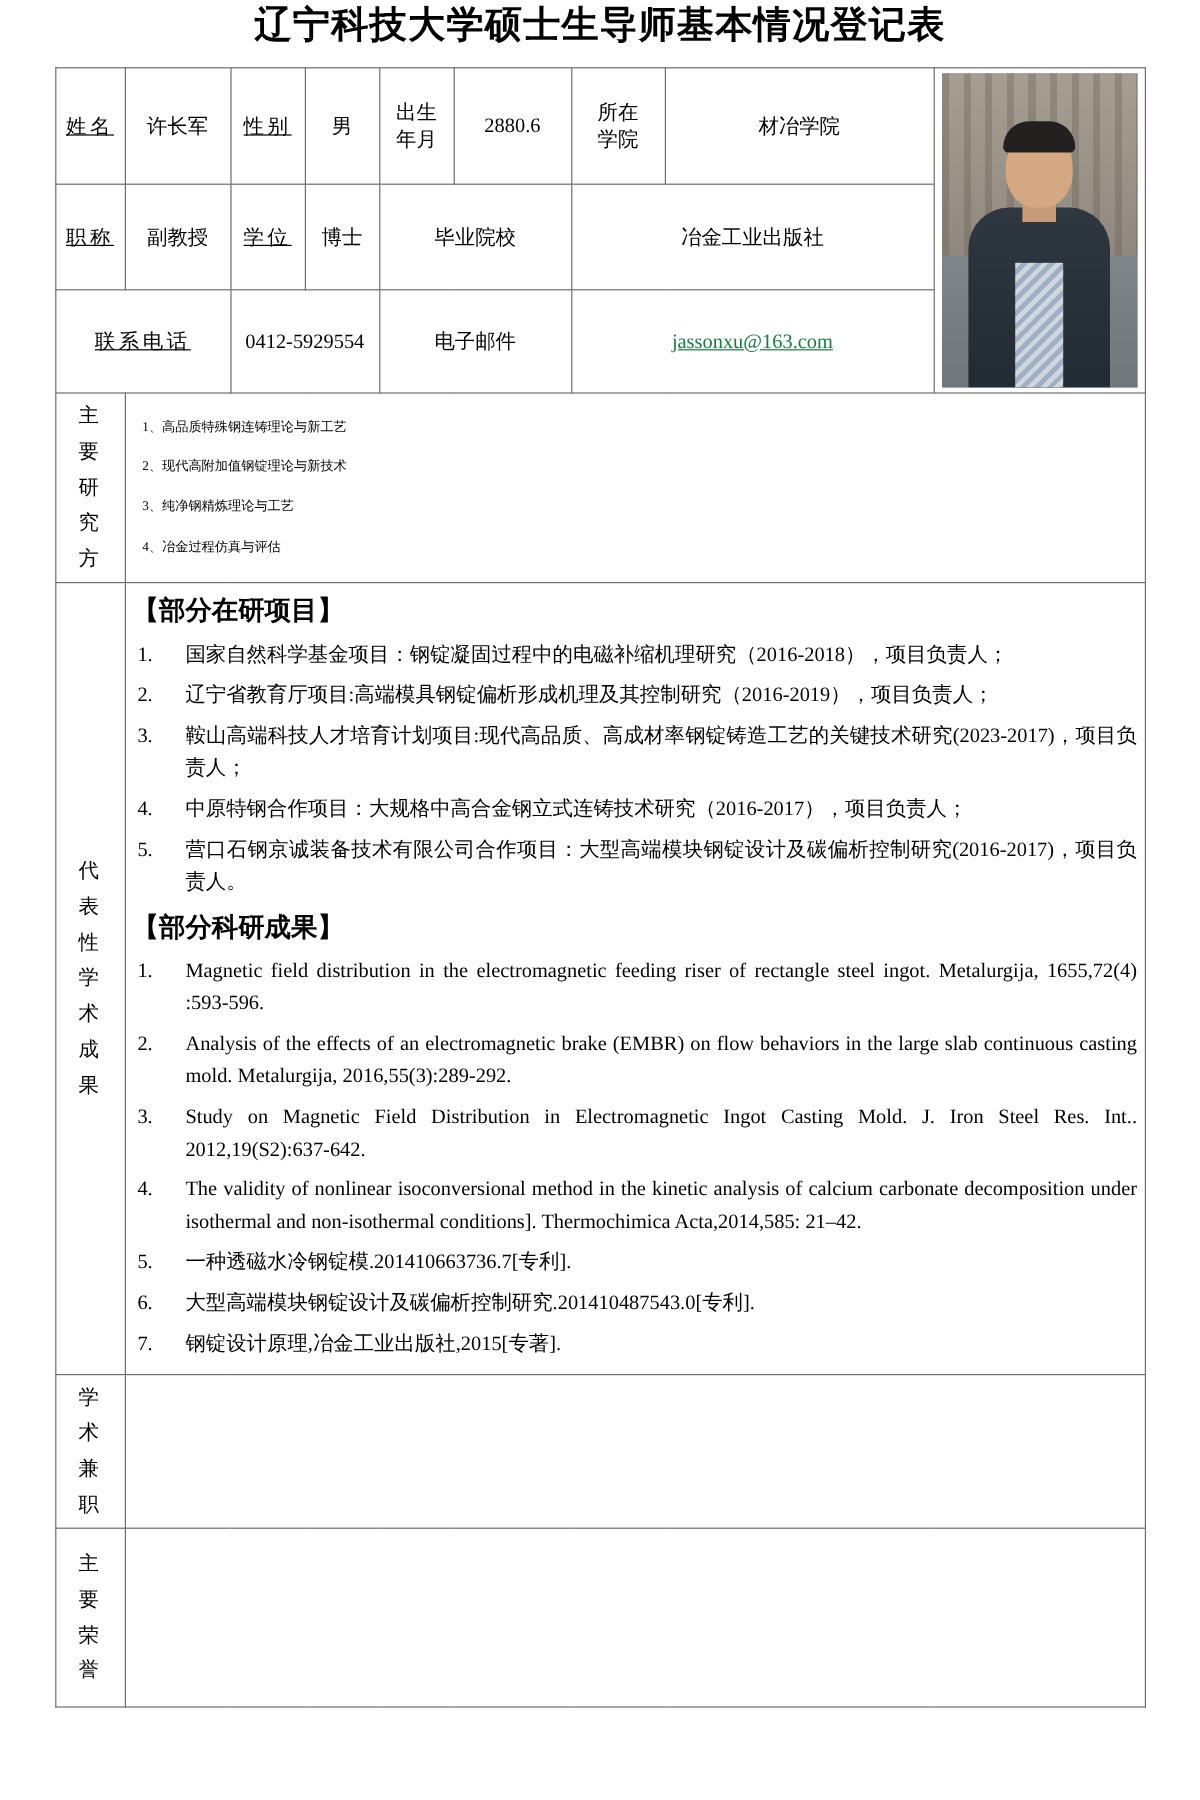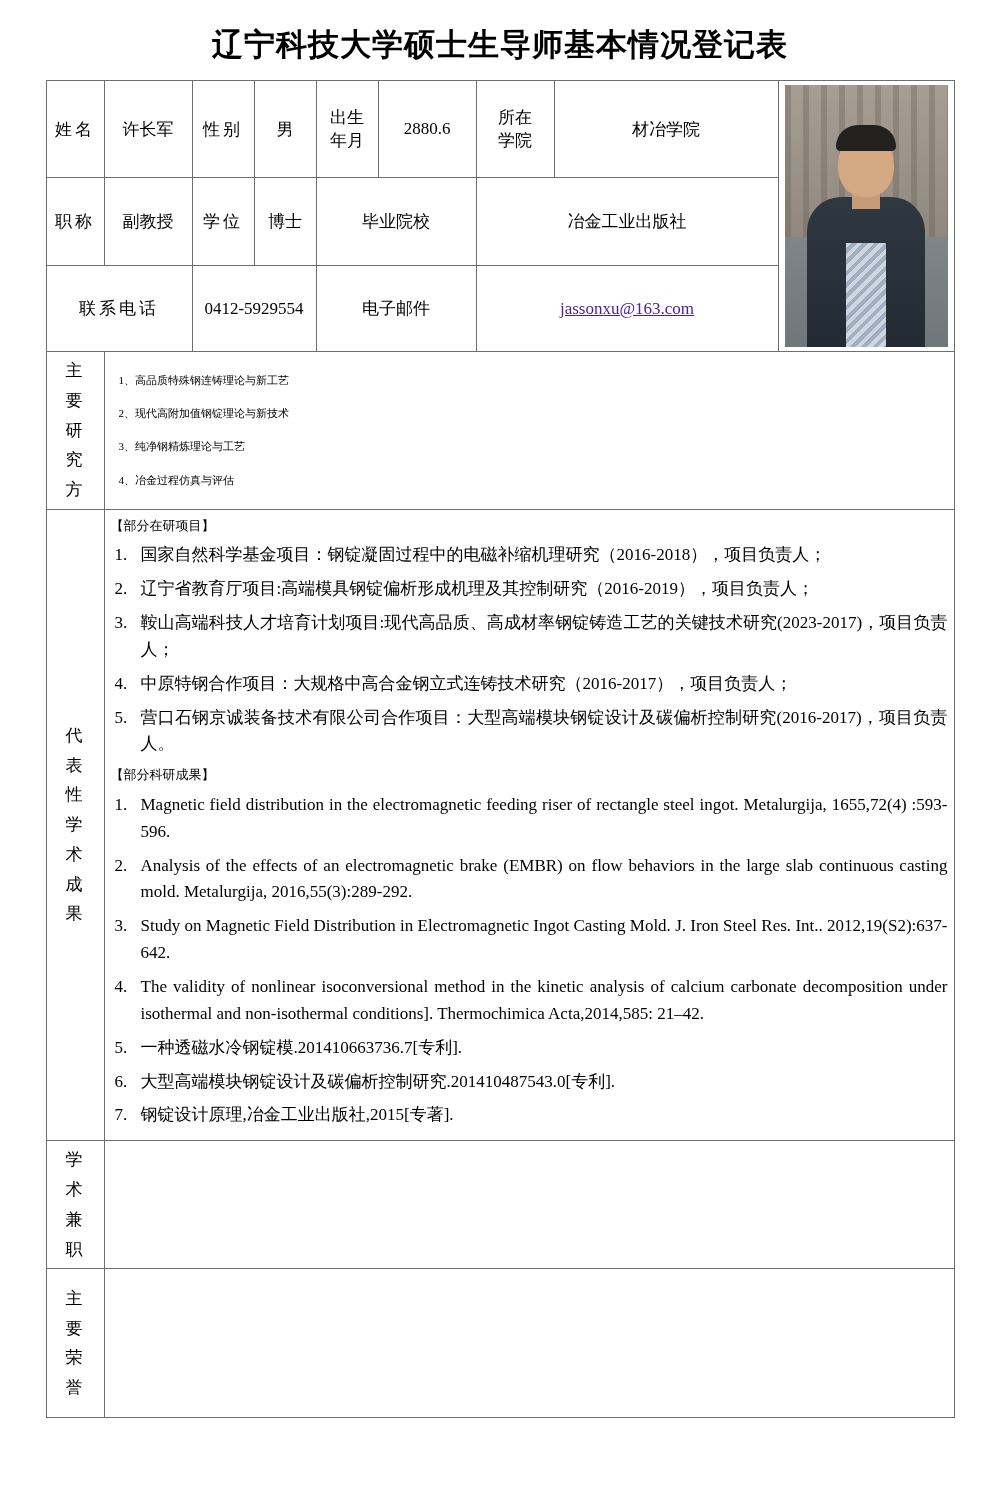--- a/index.html
+++ b/index.html
@@ -19,21 +19,21 @@
     height: 1500px;
     box-sizing: border-box;
     padding: 0;
     position: relative;
   }
   .doc-title {
     text-align: center;
     font-size: 31px;
     font-weight: bold;
     letter-spacing: 1px;
-    padding-top: 24px;
+    padding-top: 0;
     padding-bottom: 14px;
     font-family: "Liberation Serif", "DejaVu Serif", serif;
   }
   table.main {
     border-collapse: collapse;
     width: 908px;
     margin: 0 auto;
     table-layout: fixed;
   }
   table.main td {
@@ -101,39 +101,40 @@
   .photo .head {
     position: absolute; left: 50%; transform: translateX(-50%);
     bottom: 150px; width: 56px; height: 66px;
     background: #d3a882; border-radius: 50% 50% 44% 44%;
   }
   .photo .hair {
     position: absolute; left: 50%; transform: translateX(-50%);
     bottom: 196px; width: 60px; height: 26px;
     background: #22211f; border-radius: 30px 30px 6px 6px;
   }
-  .label-cell { letter-spacing: 3px; }
+  .label-cell { letter-spacing: 3px; text-decoration: underline; }
   .email a {
-    color: #4c1d95;
+    color: #15803d;
     text-decoration: underline;
   }
   .research-line {
     font-size: 11px;
     padding: 9px 4px 9px 6px;
     line-height: 1.4;
   }
   .block {
     font-size: 17px;
     line-height: 1.58;
     padding: 6px 10px 8px 6px;
     text-align: left;
   }
   .block .hd {
     margin: 2px 0 6px 0;
-    font-size: 13px;
+    font-size: 22px;
+    font-weight: bold;
   }
   .itemlist {
     margin: 0;
     padding: 0;
     list-style: none;
   }
   .itemlist li {
     display: flex;
     margin-bottom: 7px;
   }
@@ -141,20 +142,21 @@
     width: 30px;
     flex: 0 0 30px;
     text-align: left;
     padding-left: 4px;
     box-sizing: border-box;
   }
   .itemlist li .txt {
     flex: 1;
     text-align: justify;
     text-justify: inter-ideograph;
+    margin-left: 14px;
   }
   .cn-item .txt { letter-spacing: 0px; }
   .en-item .txt { text-align: justify; }
   .empty-row td { height: 110px; }
   .empty-row2 td { height: 140px; }
 </style>
 </head>
 <body>
 
 <div class="page">

